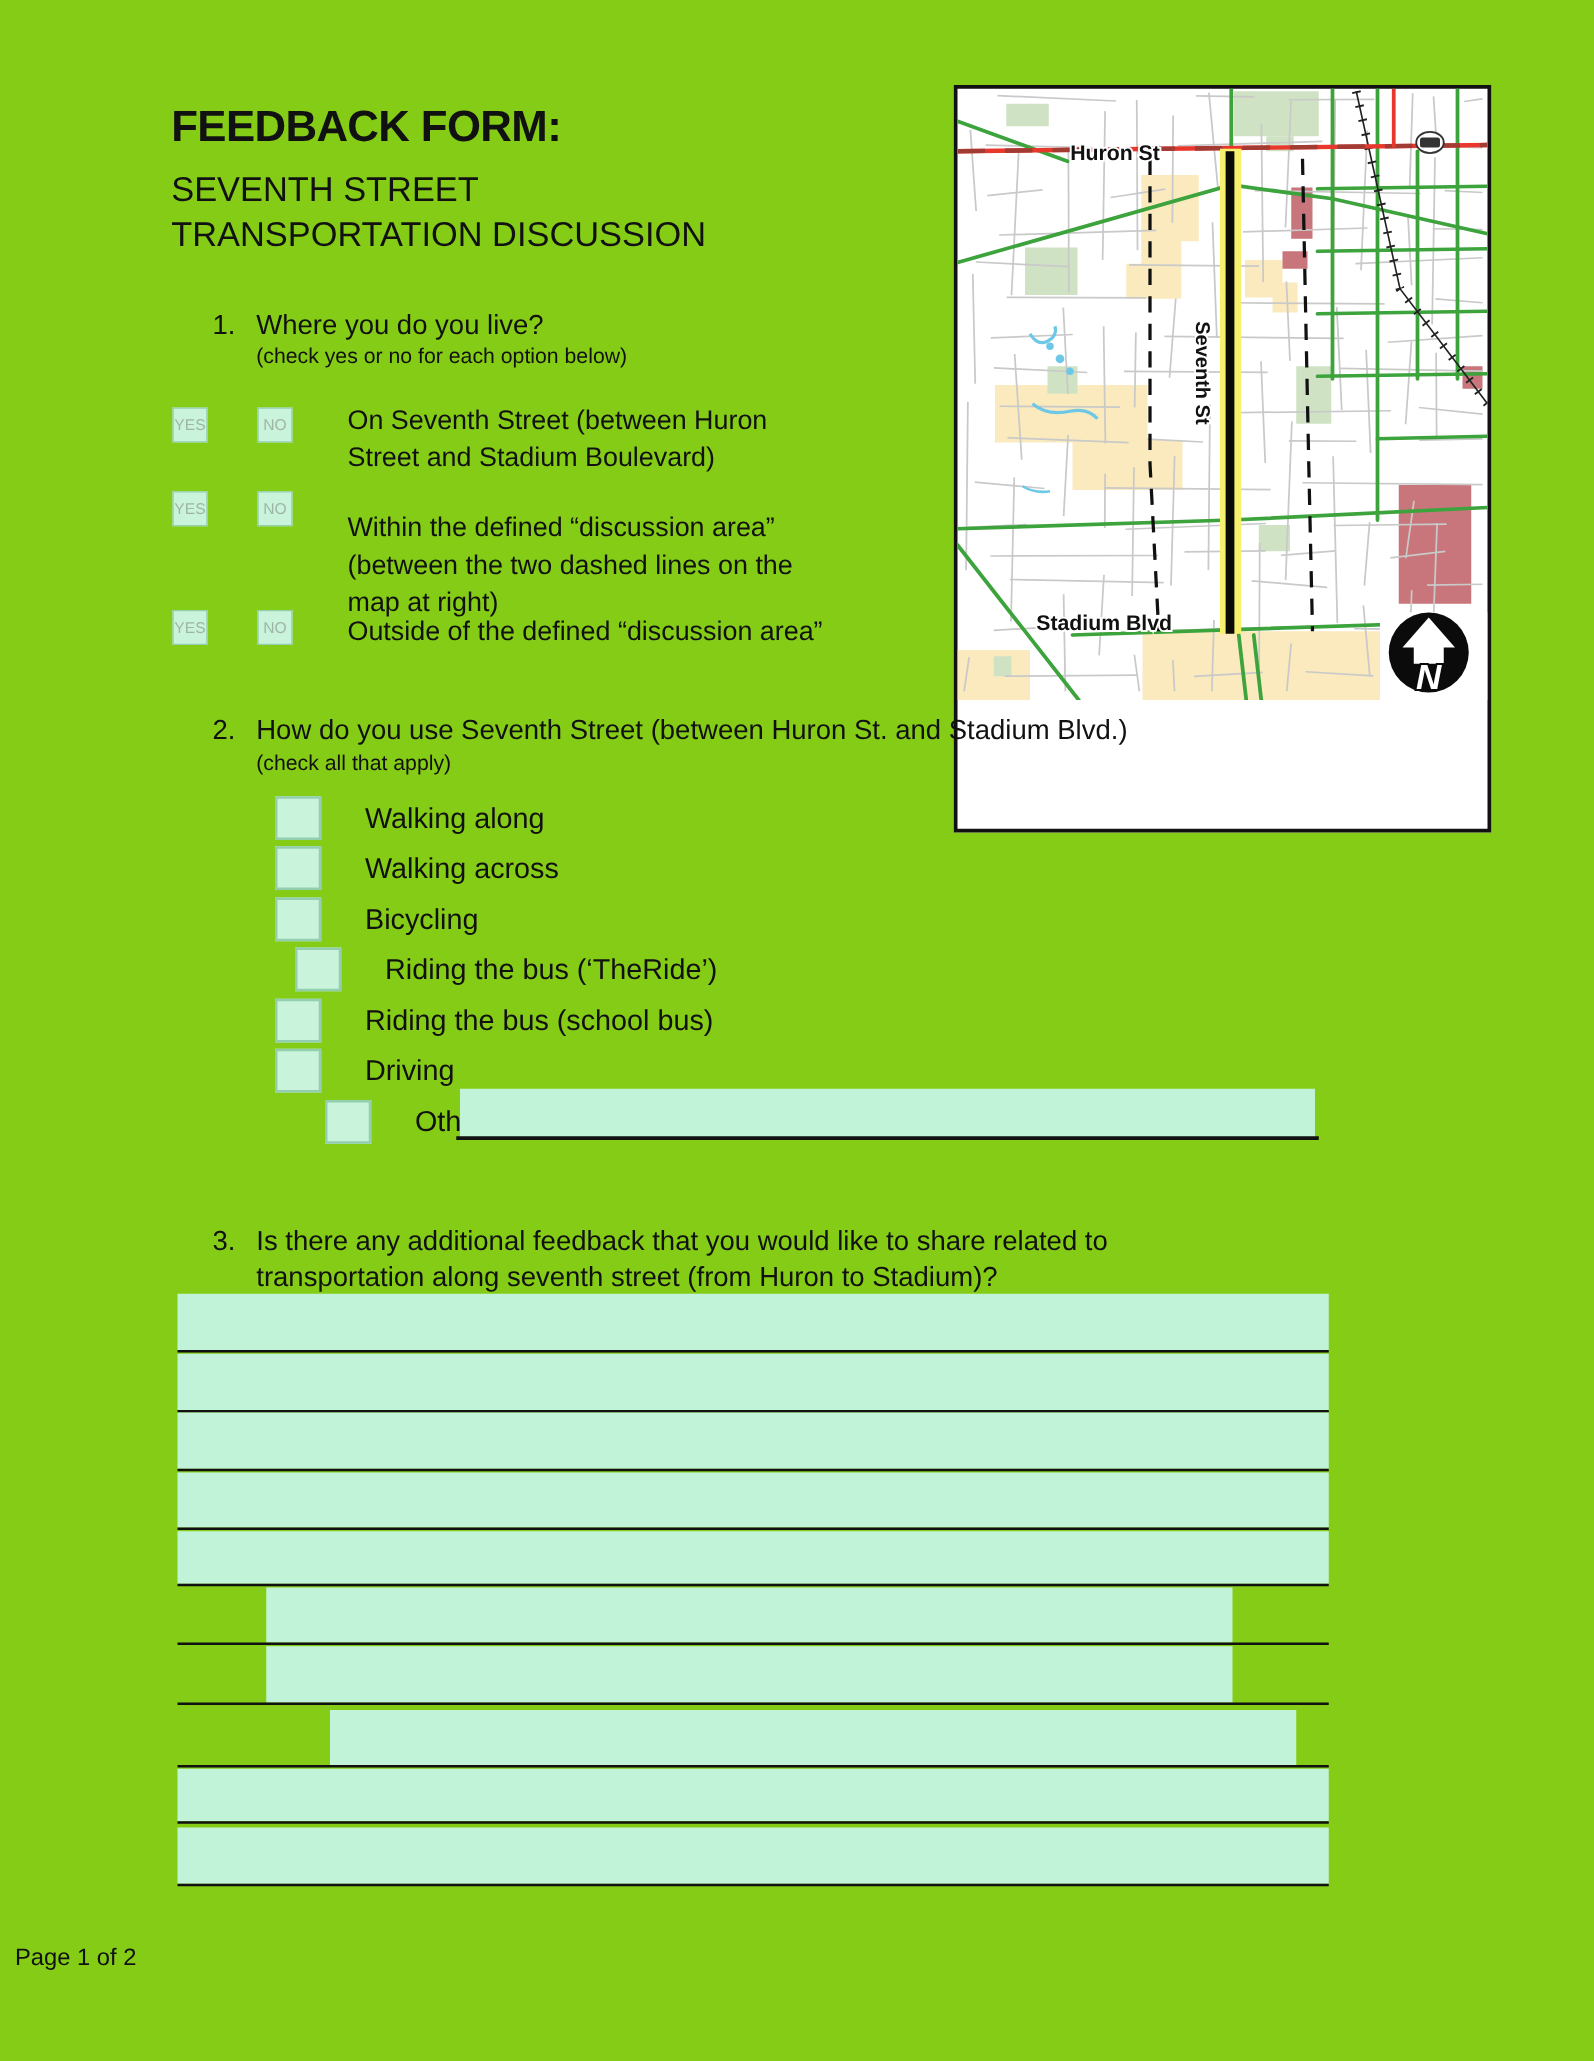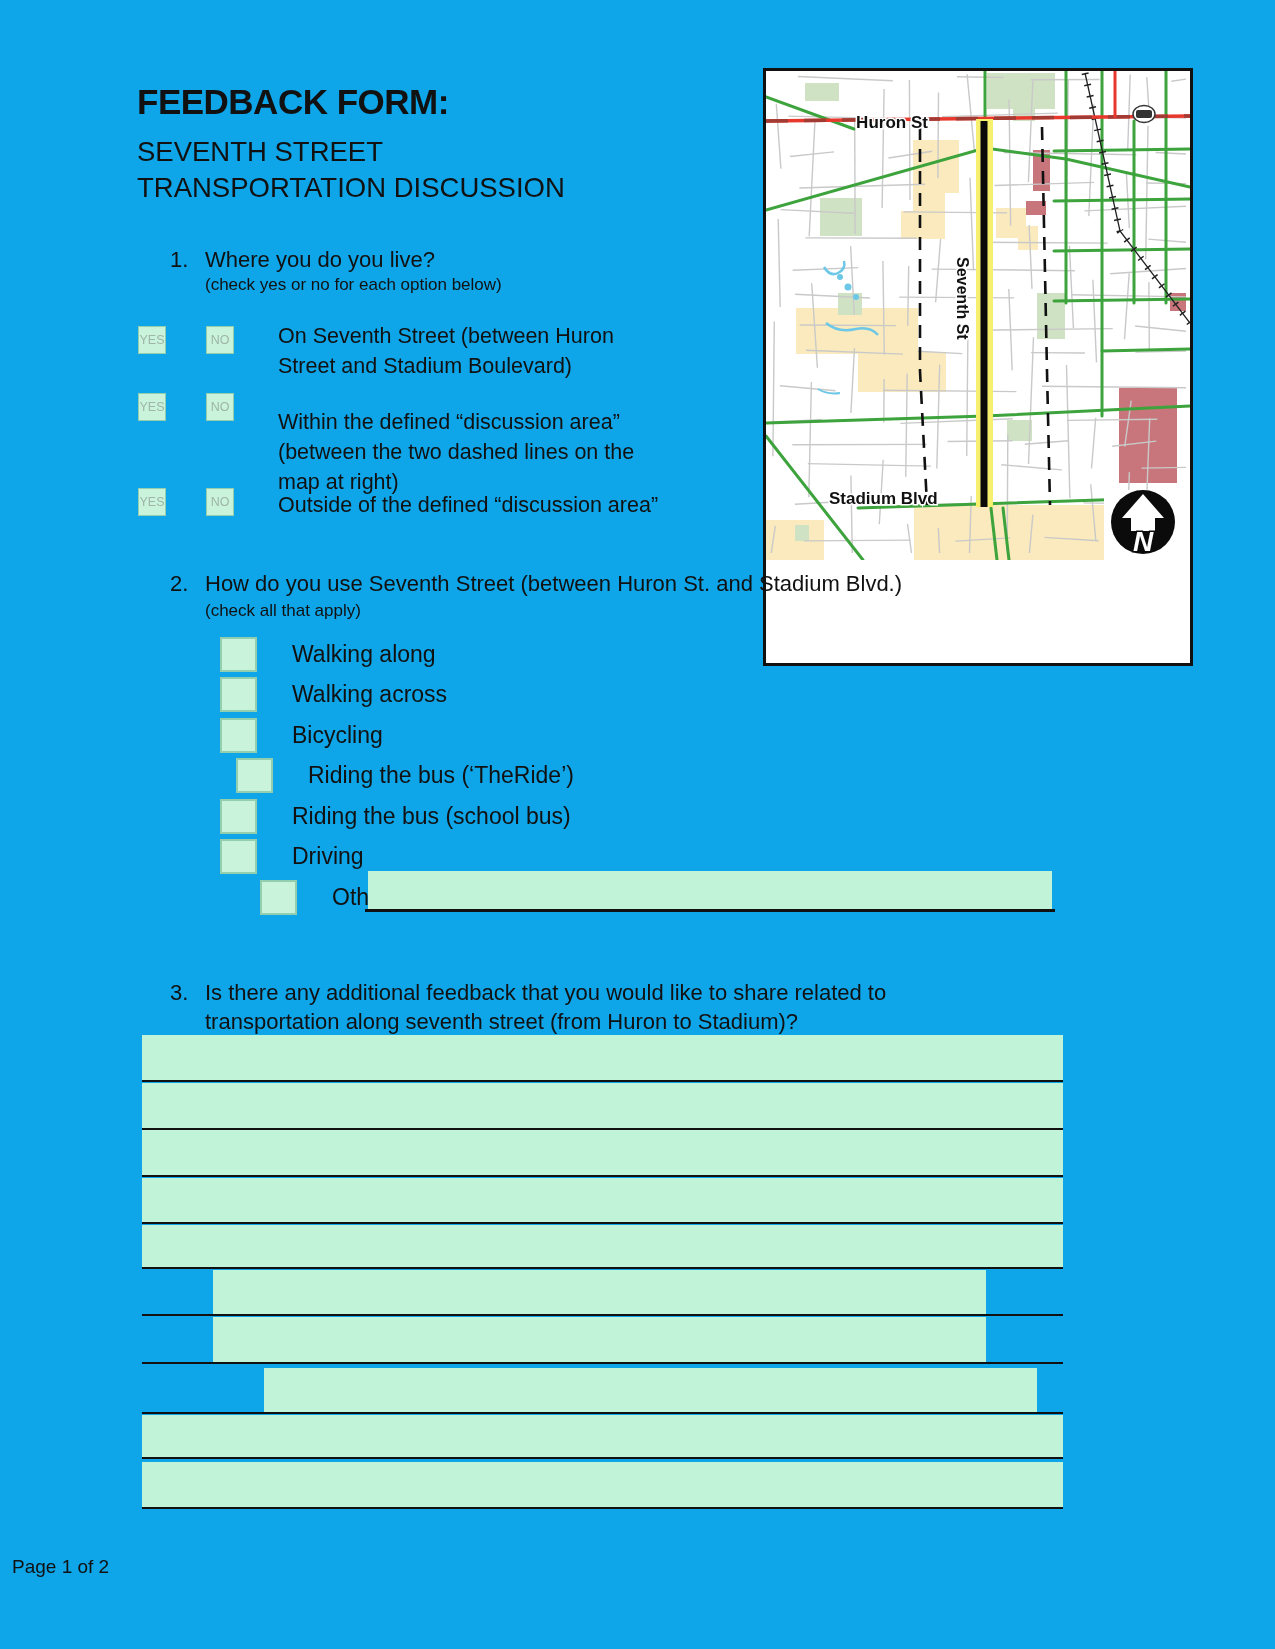--- a/index.html
+++ b/index.html
@@ -1,16 +1,16 @@
 <!DOCTYPE html>
 <html style="--highlight_green: #c1f3d8; --checkbox_fill: #c9f3da; --checkbox_border: #93cfae; --yes_no_text: #9fb5a7; --map_tan: #faeabd; --map_park: #cfe2c3; --map_rose: #c8767b; --map_green_road: #3da33c; --map_red_road: #e8372c; --map_water: #6cc8e6; --map_yellow: #f7ef6e;"><head>
 <meta charset="utf-8">
 <style>
   html,body{margin:0;padding:0;background:#fff;}
-  .page{position:relative;width:1275px;height:1649px;background:#0ea5e9;overflow:hidden;
+  .page{position:relative;width:1275px;height:1649px;background:#84cc16;overflow:hidden;
         font-family:"Liberation Sans",sans-serif;color:#111;}
   .abs{position:absolute;}
   
   .h1{left:137px;top:82px;font-size:35px;font-weight:700;letter-spacing:-0.5px;}
   .sub{left:137px;top:134px;font-size:27.5px;line-height:36px;font-weight:400;letter-spacing:0;}
   
   .qrow{font-size:22px;display:flex;}
   .qrow .num{width:35px;flex:0 0 35px;}
   .note{font-size:17px;color:#111;}
   

